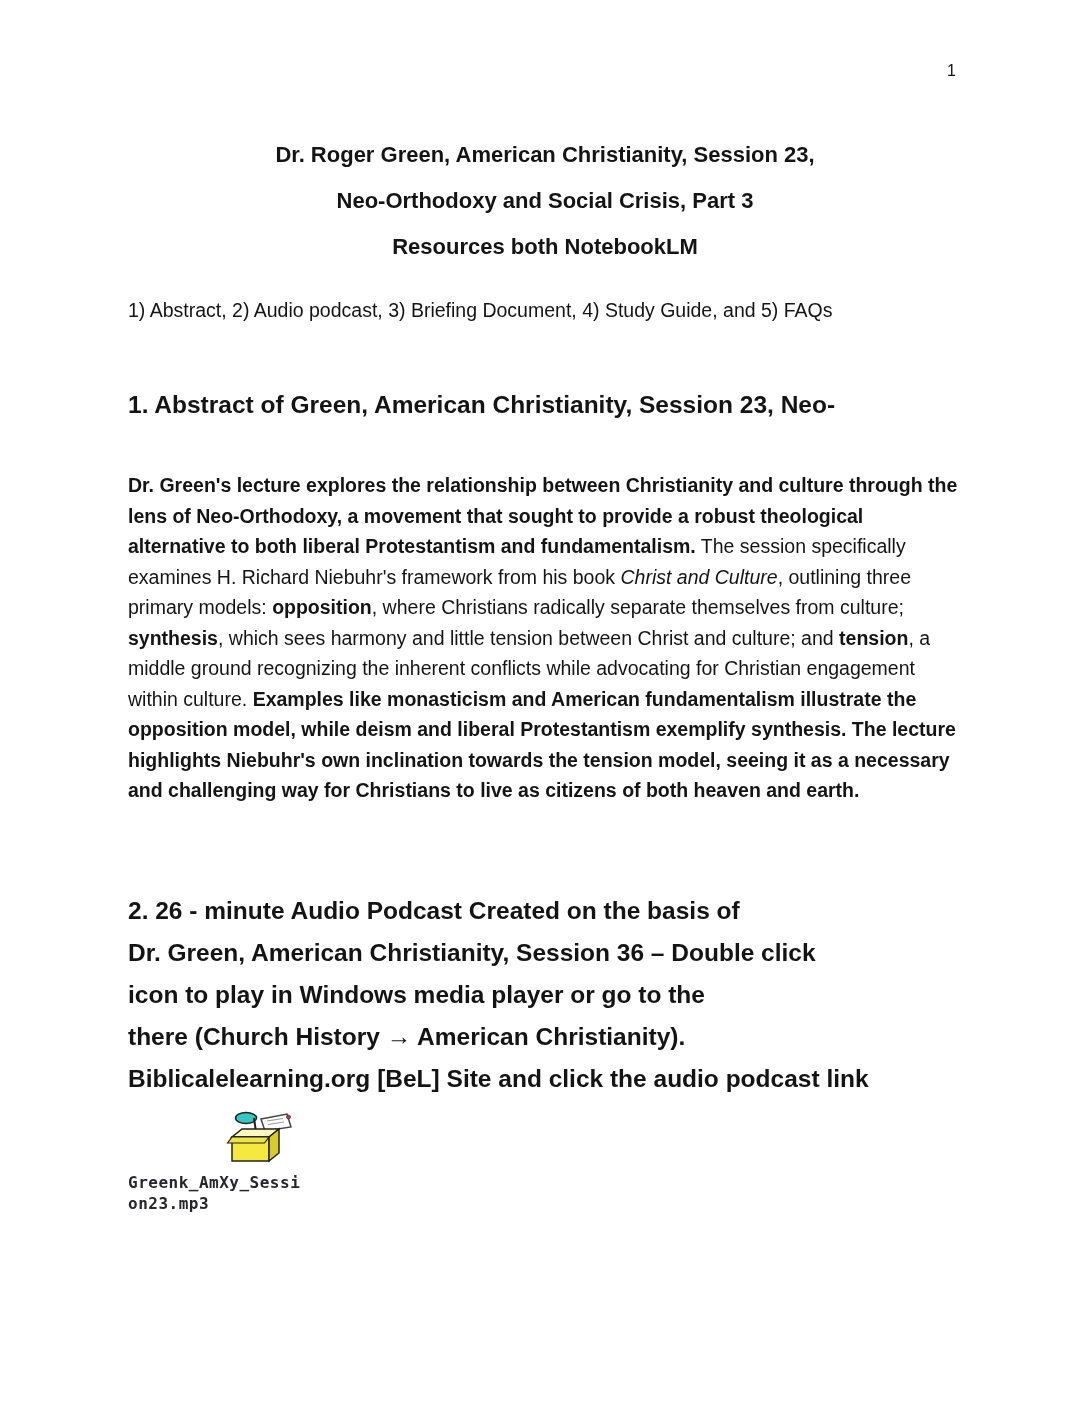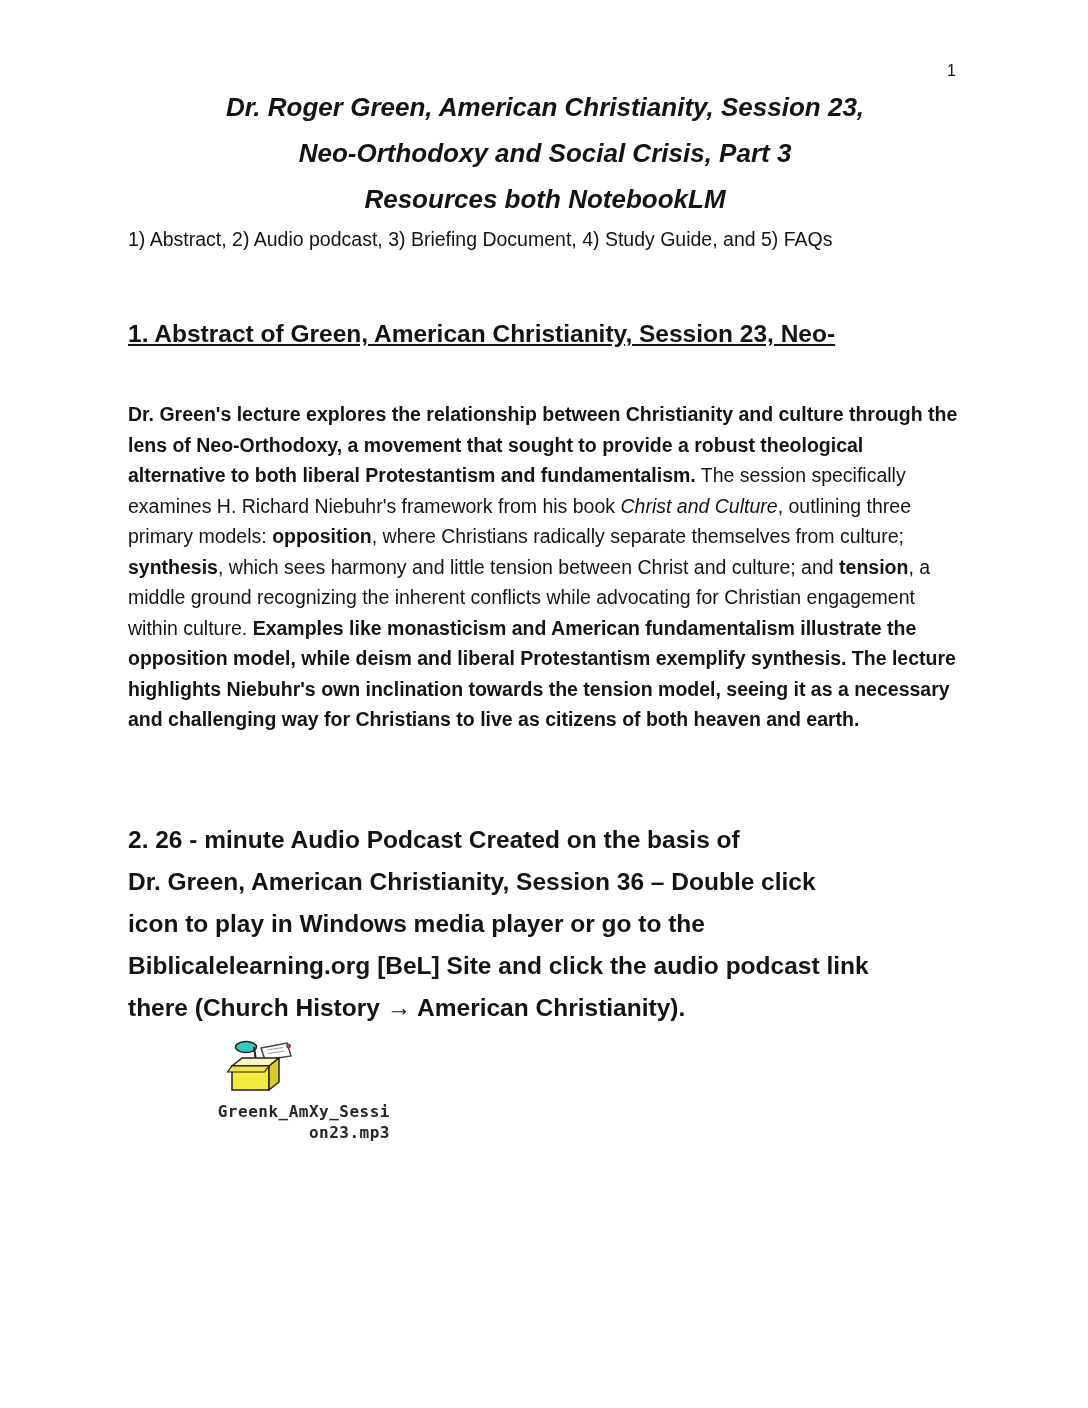--- a/index.html
+++ b/index.html
@@ -15,56 +15,54 @@
     overflow: hidden;
   }
   .page-number {
     position: absolute;
     top: 62px;
     right: 132px;
     font-size: 16px;
     color: #141414;
   }
   .doc-title {
-    margin-top: 24px;
+    margin-top: 72px;
     text-align: center;
     font-weight: bold;
-    font-size: 26px;
+    font-size: 22px;
     line-height: 46px;
-    font-style: italic;
   }
   .subtitle {
-    margin-top: 4px;
+    margin-top: 27px;
     font-size: 19.5px;
     line-height: 27px;
   }
   .section-heading {
     margin-top: 60px;
     font-size: 24.5px;
     font-weight: bold;
     line-height: 41px;
-    text-decoration: underline;
   }
   .abstract {
     margin-top: 45px;
     font-size: 19.5px;
     line-height: 30.5px;
   }
   .abstract .b { font-weight: bold; }
   .abstract .i { font-style: italic; }
   .section2-heading {
     margin-top: 84px;
     font-size: 24.5px;
     font-weight: bold;
     line-height: 42px;
   }
   .mp3-object {
     margin-top: 10px;
     width: 262px;
-    text-align: right;
+    text-align: left;
     cursor: pointer;
   }
   .mp3-icon { display: block; margin: 0 auto 2px auto; }
   .mp3-label {
     font-family: "DejaVu Sans Mono", monospace;
     font-weight: bold;
     font-size: 16px;
     line-height: 21px;
     letter-spacing: 0.5px;
     color: #26262b;
@@ -88,22 +86,22 @@
   <h2 class="section-heading">
     <div>1. Abstract of Green, American Christianity, Session 23, Neo-</div>
   </h2>
 
   <p class="abstract"><span class="b">Dr. Green's lecture explores the relationship between Christianity and culture through the lens of Neo-Orthodoxy, a movement that sought to provide a robust theological alternative to both liberal Protestantism and fundamentalism.</span><span> The session specifically examines H. Richard Niebuhr's framework from his book </span><span class="i">Christ and Culture</span><span>, outlining three primary models: </span><span class="b">opposition</span><span>, where Christians radically separate themselves from culture; </span><span class="b">synthesis</span><span>, which sees harmony and little tension between Christ and culture; and </span><span class="b">tension</span><span>, a middle ground recognizing the inherent conflicts while advocating for Christian engagement within culture. </span><span class="b">Examples like monasticism and American fundamentalism illustrate the opposition model, while deism and liberal Protestantism exemplify synthesis. The lecture highlights Niebuhr's own inclination towards the tension model, seeing it as a necessary and challenging way for Christians to live as citizens of both heaven and earth.</span></p>
 
   <h2 class="section2-heading">
     <div>2.  26 - minute Audio Podcast Created on the basis of</div>
     <div>Dr. Green, American Christianity, Session 36 –  Double click</div>
     <div>icon to play in Windows media player or go to the</div>
+    <div>there (Church History → American Christianity).</div>
     <div>Biblicalelearning.org [BeL] Site and click the audio podcast link</div>
-    <div>there (Church History → American Christianity).</div>
   </h2>
 
   <div class="mp3-object">
     <svg class="mp3-icon" width="80" height="60" viewBox="0 0 80 60">
 
       <polygon points="42,9 68,4 72,17 46,21" fill="#ffffff" stroke="#444" stroke-width="1.5"></polygon>
       <line x1="48" y1="11" x2="64" y2="8.5" stroke="#999" stroke-width="1"></line>
       <line x1="49" y1="14.5" x2="65" y2="12" stroke="#999" stroke-width="1"></line>
       <circle cx="69.5" cy="7" r="2" fill="#cc3333" stroke="#444" stroke-width="0.8"></circle>
 

